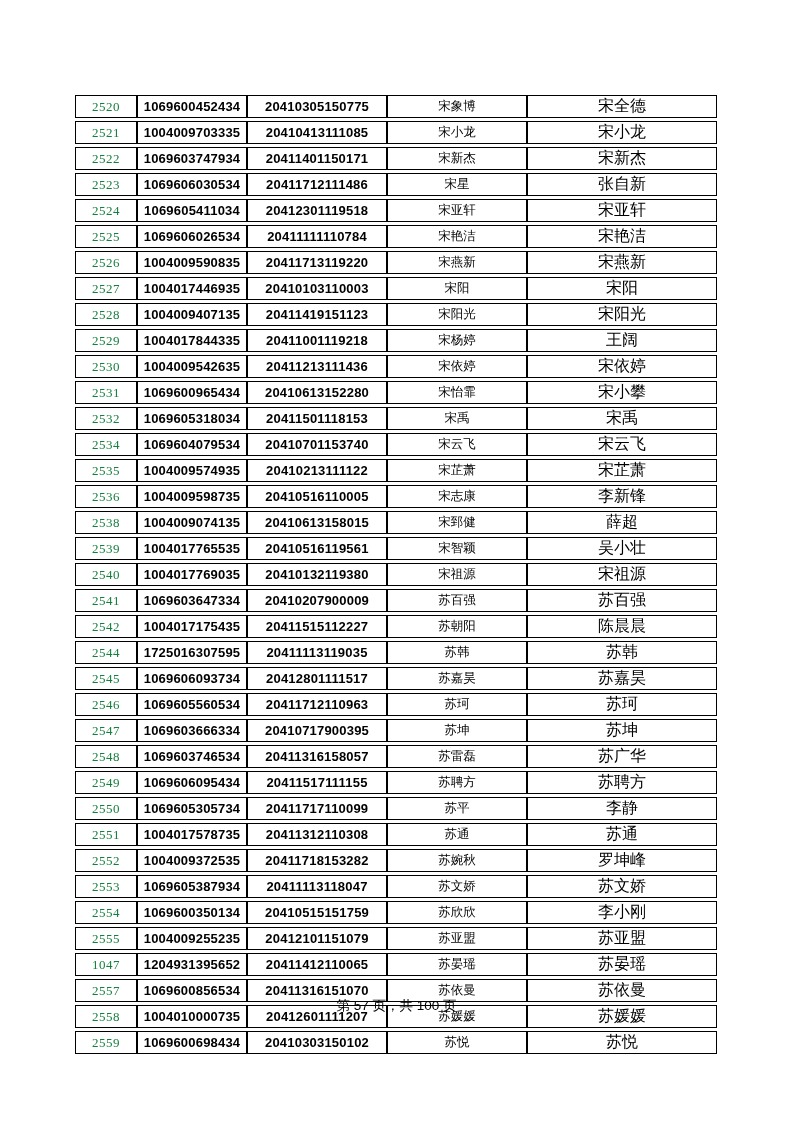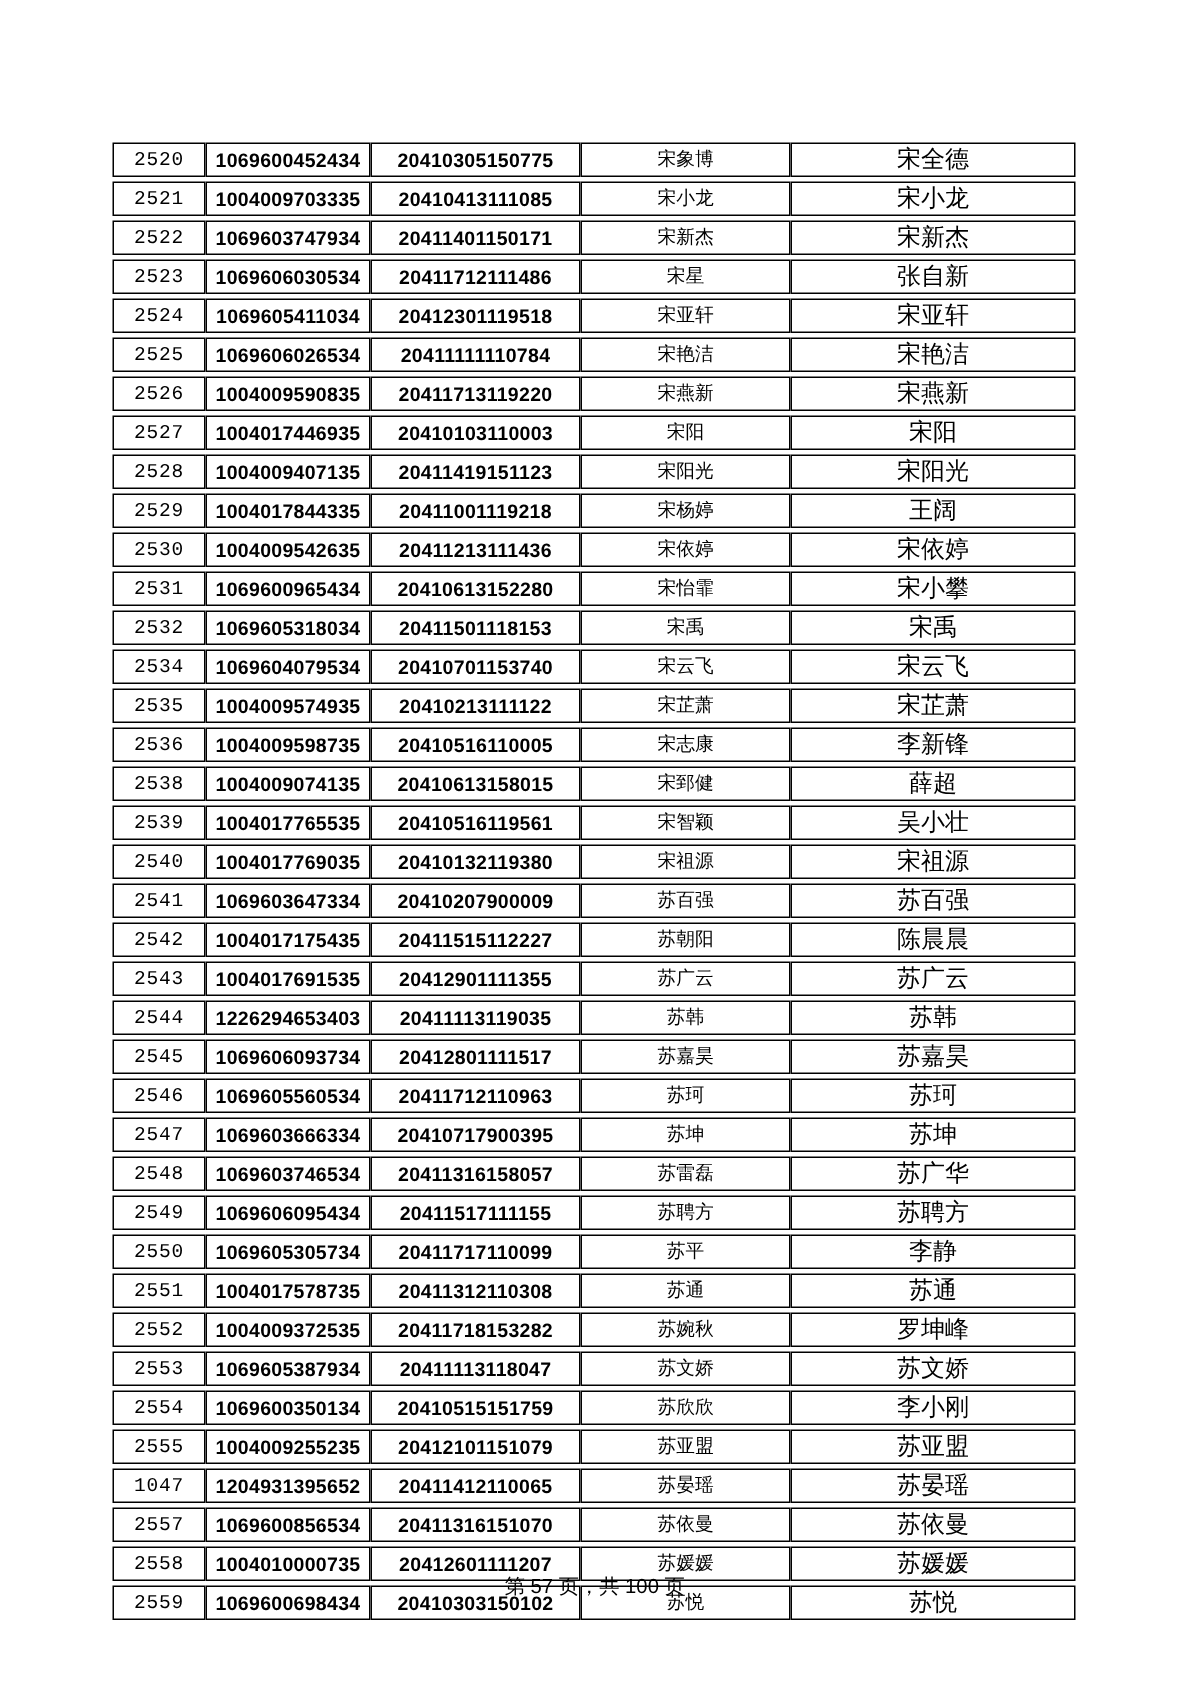--- a/index.html
+++ b/index.html
@@ -27,42 +27,42 @@
     border: 1px solid #000000;
     height: 15.4px;
     padding: 0 2px;
     text-align: center;
     vertical-align: middle;
     white-space: nowrap;
     overflow: hidden;
     background: #ffffff;
   }
   td.col-seq {
-    font-family: Liberation Mono, monospace;
+    font-family: Liberation Serif, serif;
     font-size: 13px;
-    color: #000000;
+    color: #15803d;
     letter-spacing: 0.5px;
   }
   td.col-code-a, td.col-code-b {
     font-family: "Liberation Sans", sans-serif;
     font-weight: bold;
     font-size: 13px;
     letter-spacing: 0.2px;
   }
   td.col-name-a {
     font-family: Liberation Mono, monospace;
     font-size: 12.5px;
   }
   td.col-name-b {
     font-family: "Liberation Serif", serif;
     font-size: 16px;
   }
   .footer {
     position: absolute;
-    left: 0; top: 1049px;
+    left: 0; top: 997px;
     width: 793px;
     text-align: center;
     font-family: "Liberation Sans", sans-serif;
     font-size: 13.5px;
     color: #000000;
   }
 </style>
 </head>
 <body>
 
@@ -218,29 +218,22 @@
           <td class="col-name-b">苏百强</td>
         </tr>
         <tr>
           <td class="col-seq">2542</td>
           <td class="col-code-a">1004017175435</td>
           <td class="col-code-b">20411515112227</td>
           <td class="col-name-a">苏朝阳</td>
           <td class="col-name-b">陈晨晨</td>
         </tr>
         <tr>
-          <td class="col-seq">2543</td>
-          <td class="col-code-a">1004017691535</td>
-          <td class="col-code-b">20412901111355</td>
-          <td class="col-name-a">苏广云</td>
-          <td class="col-name-b">苏广云</td>
-        </tr>
-        <tr>
           <td class="col-seq">2544</td>
-          <td class="col-code-a">1226294653403</td>
+          <td class="col-code-a">1725016307595</td>
           <td class="col-code-b">20411113119035</td>
           <td class="col-name-a">苏韩</td>
           <td class="col-name-b">苏韩</td>
         </tr>
         <tr>
           <td class="col-seq">2545</td>
           <td class="col-code-a">1069606093734</td>
           <td class="col-code-b">20412801111517</td>
           <td class="col-name-a">苏嘉昊</td>
           <td class="col-name-b">苏嘉昊</td>

